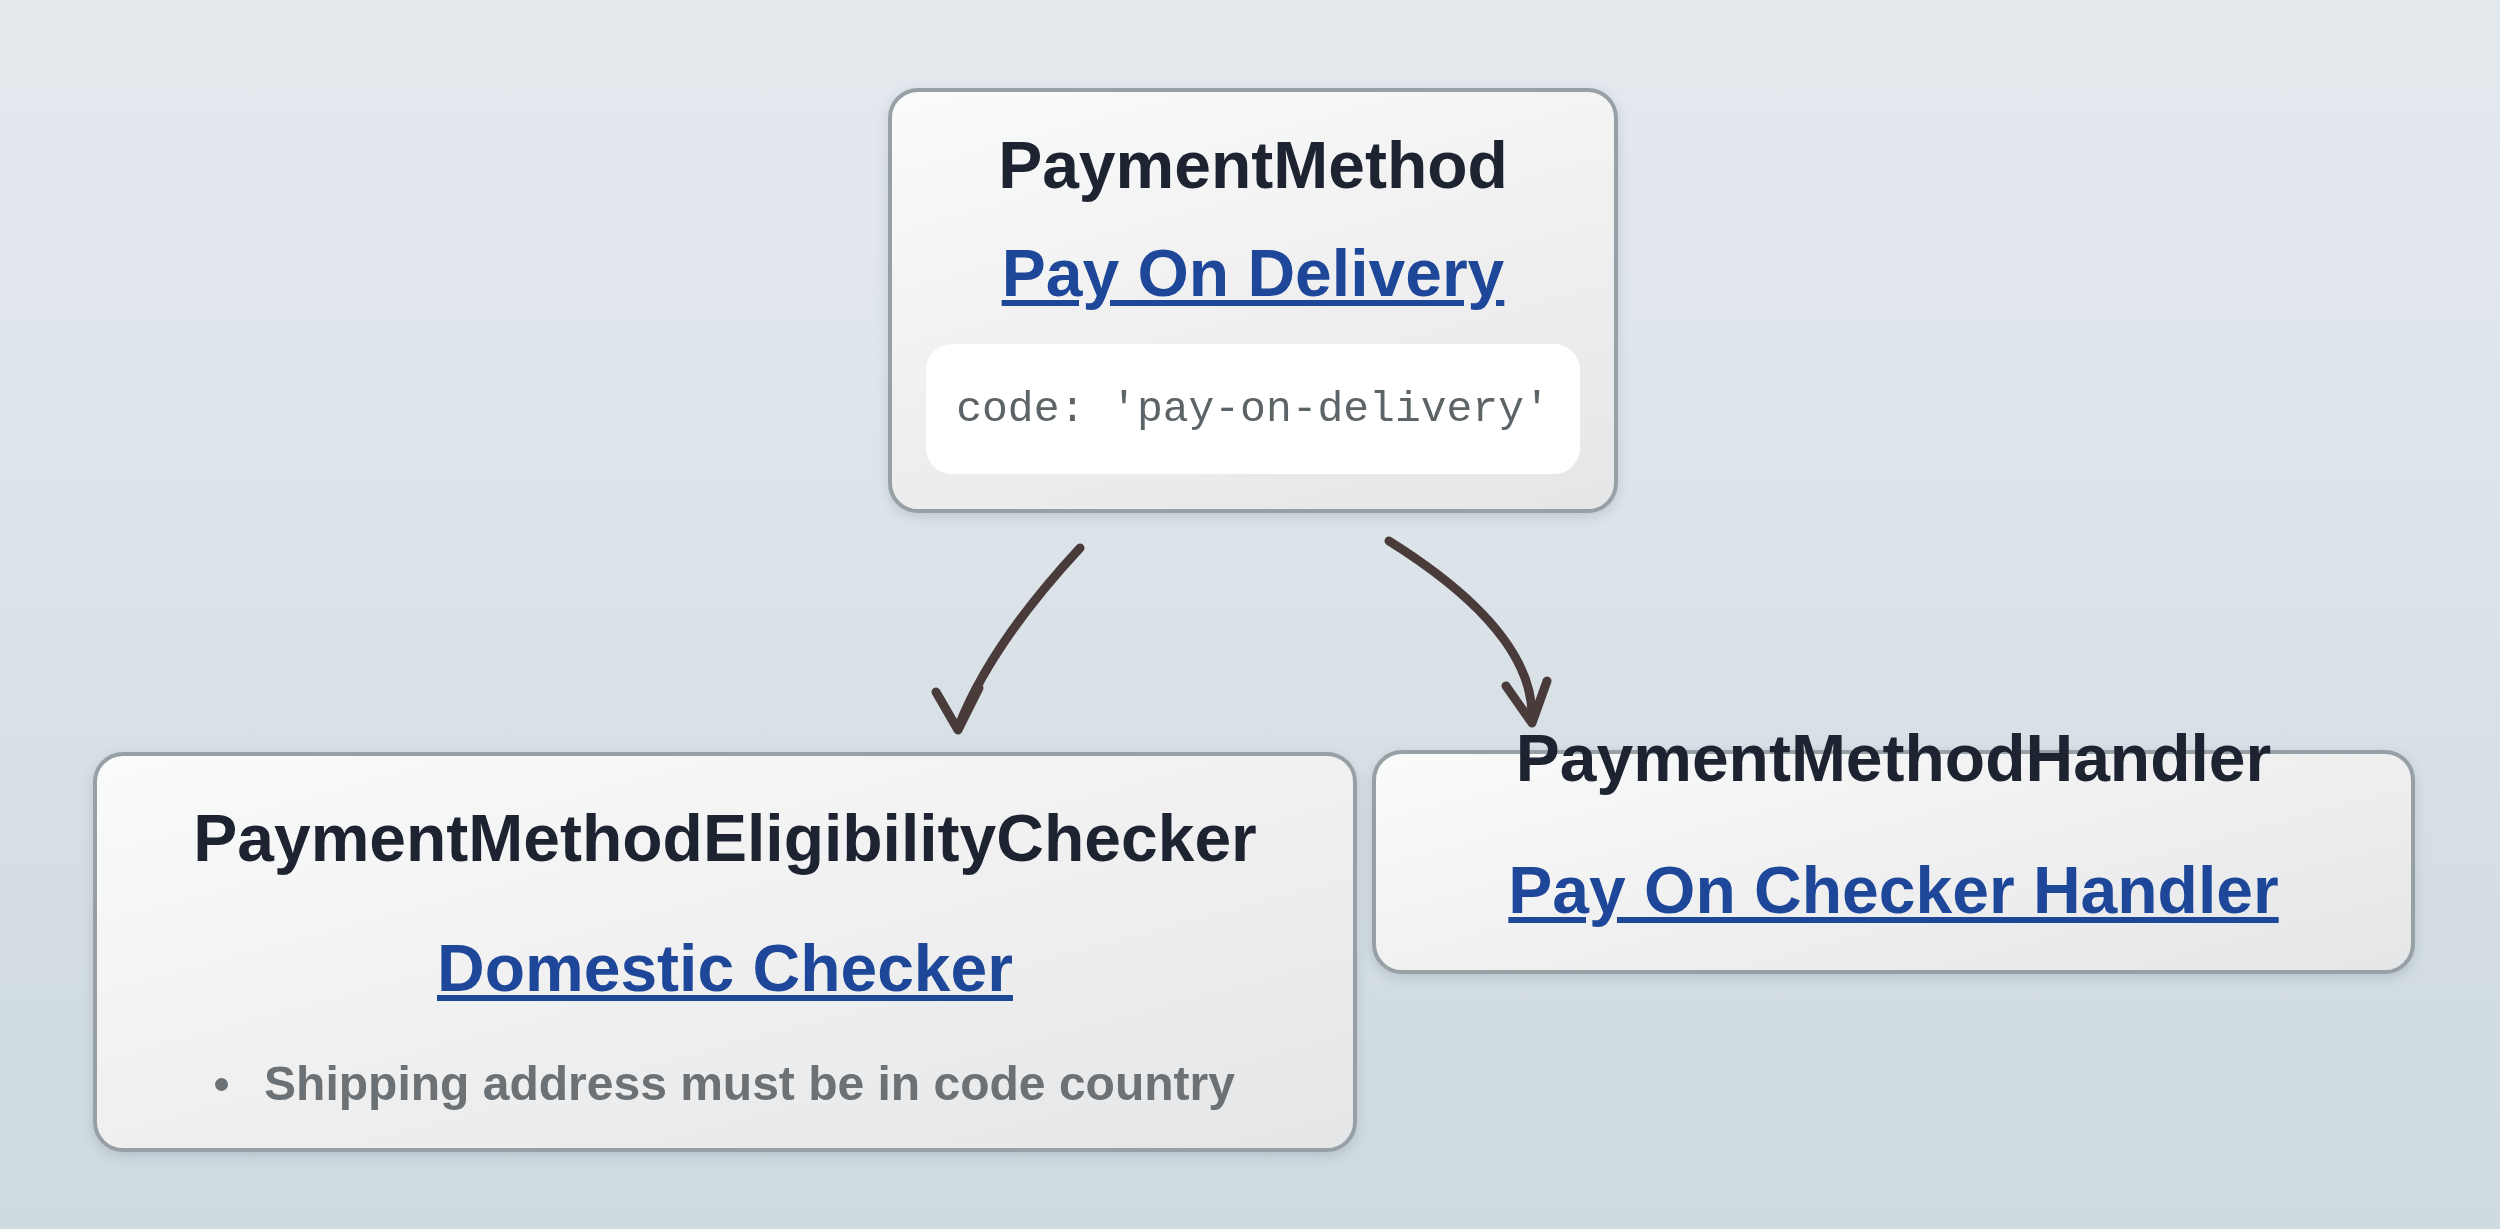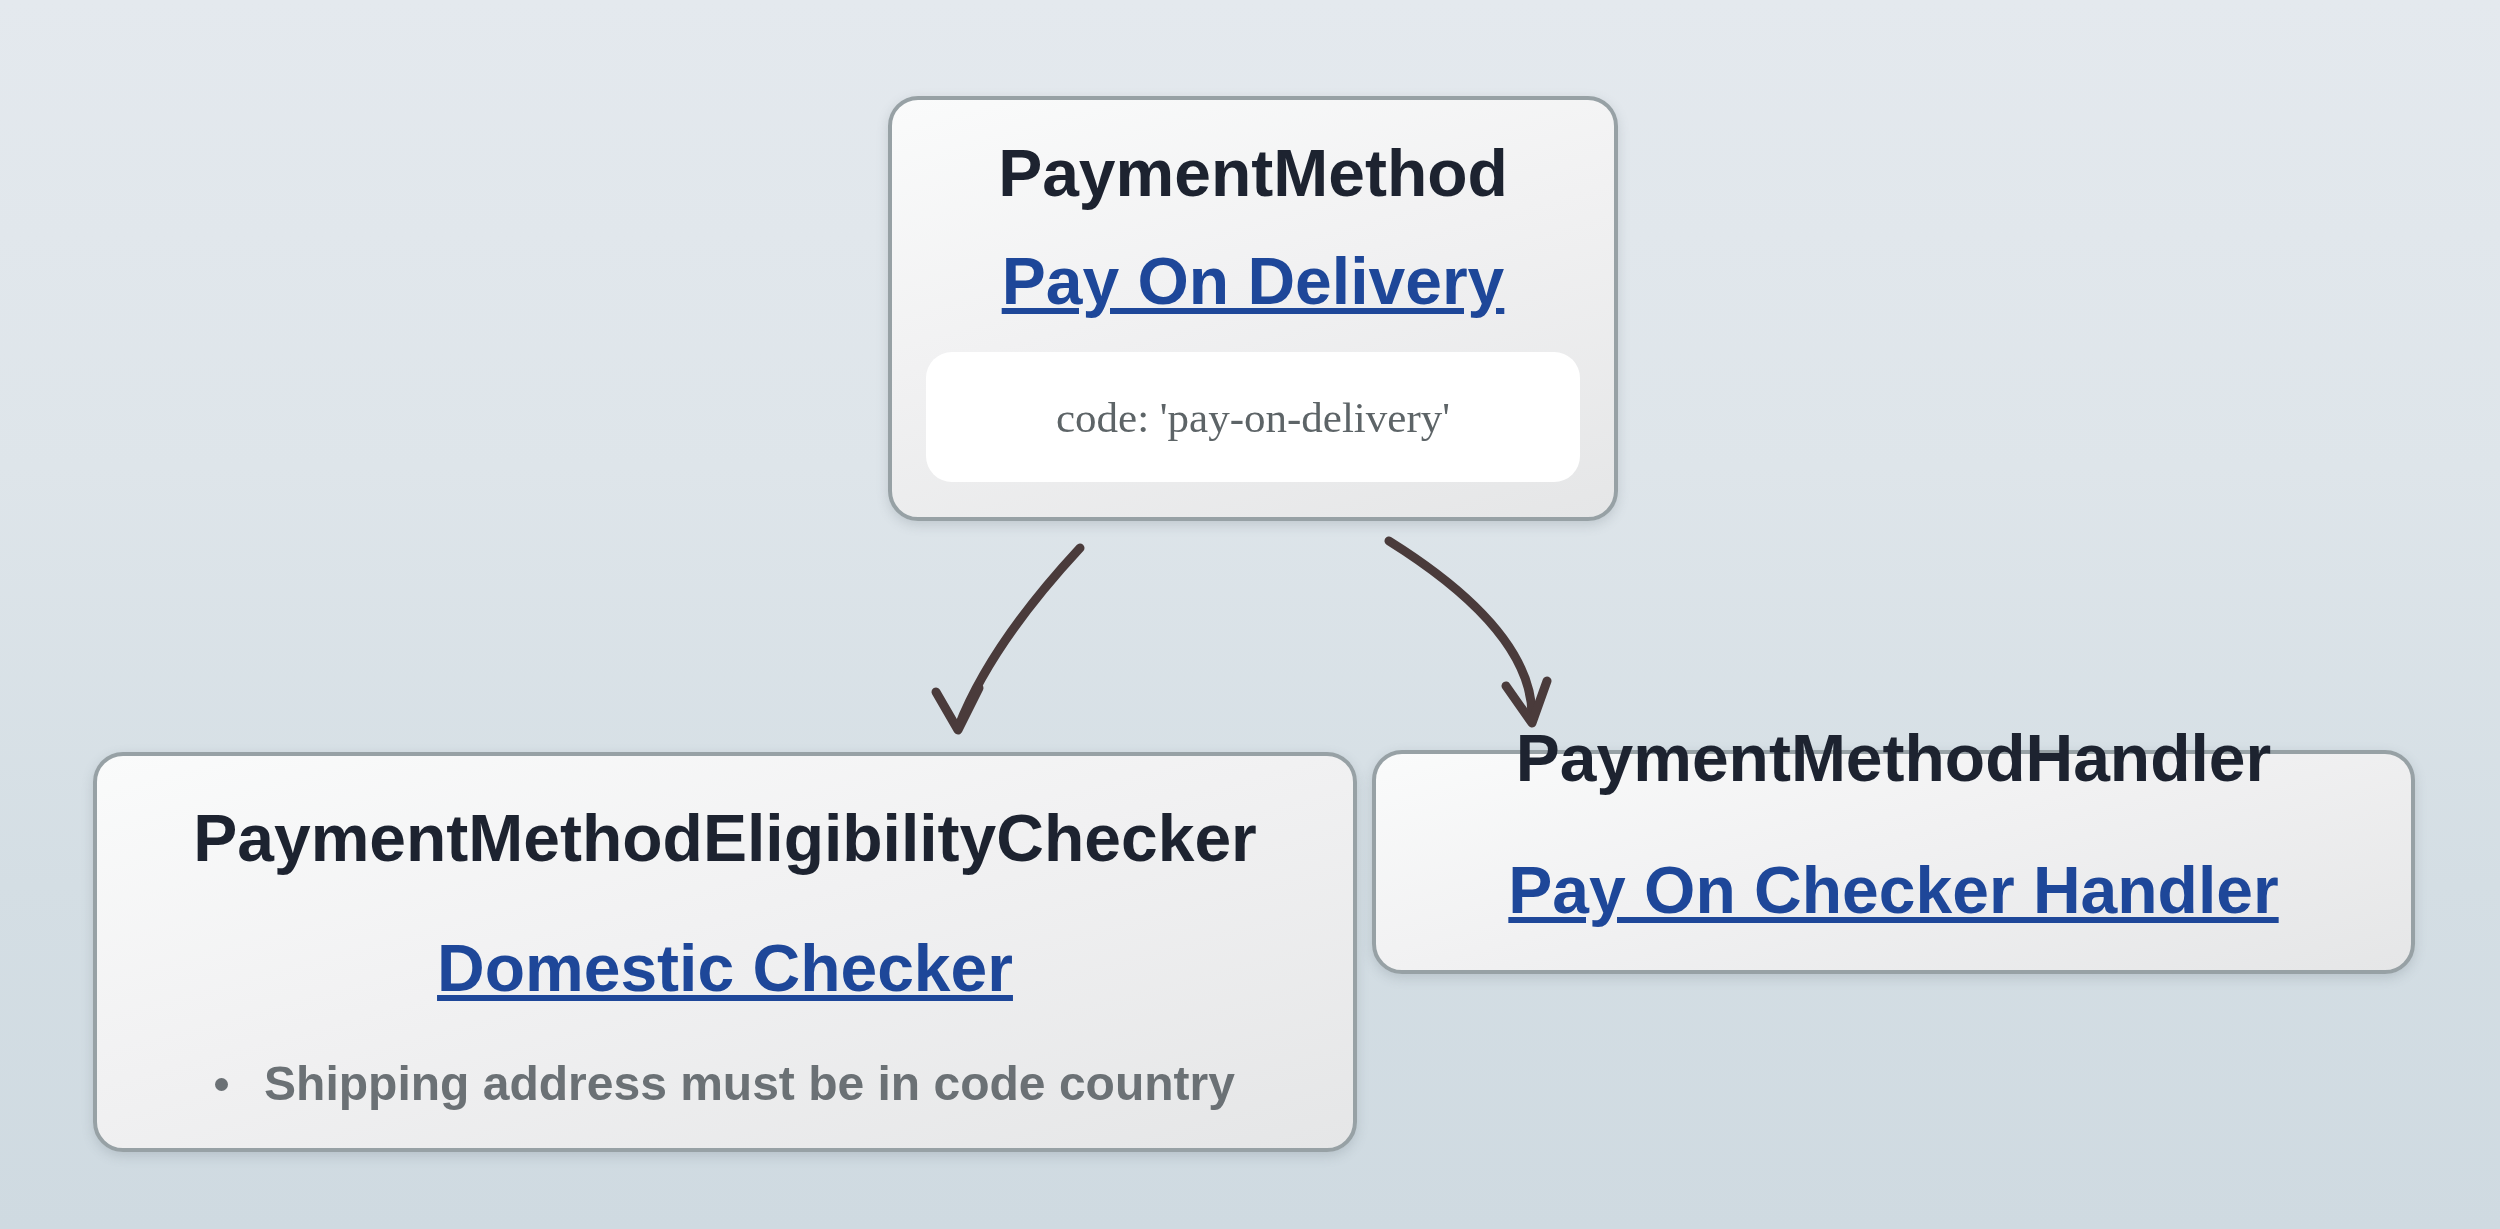--- a/index.html
+++ b/index.html
@@ -40,21 +40,21 @@
     border: 4px solid var(--node-border, #97a1a5);
     border-radius: 30px;
     box-shadow: 0 4px 12px rgba(90, 105, 115, 0.22);
     display: flex;
     flex-direction: column;
     align-items: center;
     text-align: center;
   }
   .node-payment {
     left: 888px;
-    top: 96px;
+    top: 88px;
     width: 730px;
     height: 425px;
     padding: 34px 34px 30px;
   }
   .node-checker {
     left: 93px;
     top: 752px;
     width: 1264px;
     height: 400px;
     padding: 42px 20px;
@@ -90,21 +90,21 @@
     margin-top: 32px;
     width: 100%;
     height: 130px;
     background: #ffffff;
     border-radius: 26px;
     display: flex;
     align-items: center;
     justify-content: center;
   }
   .code-text {
-    font-family: Liberation Serif, serif;
+    font-family: Liberation Mono, monospace;
     font-size: 43px;
     color: var(--code-gray, #5d6467);
     white-space: pre;
   }
   .bullet-row {
     margin-top: 48px;
     display: flex;
     align-items: center;
     justify-content: center;
     gap: 36px;

